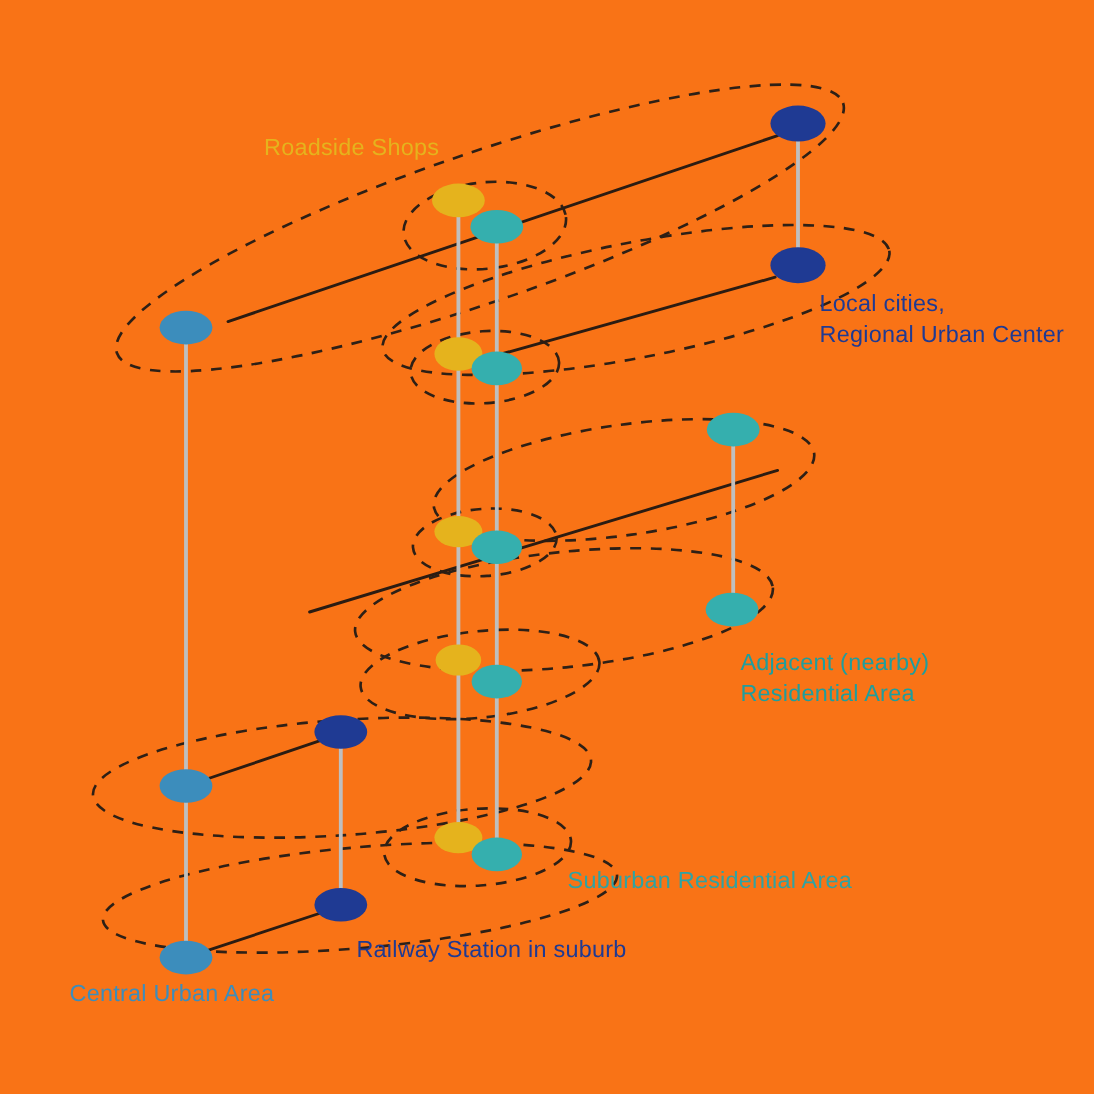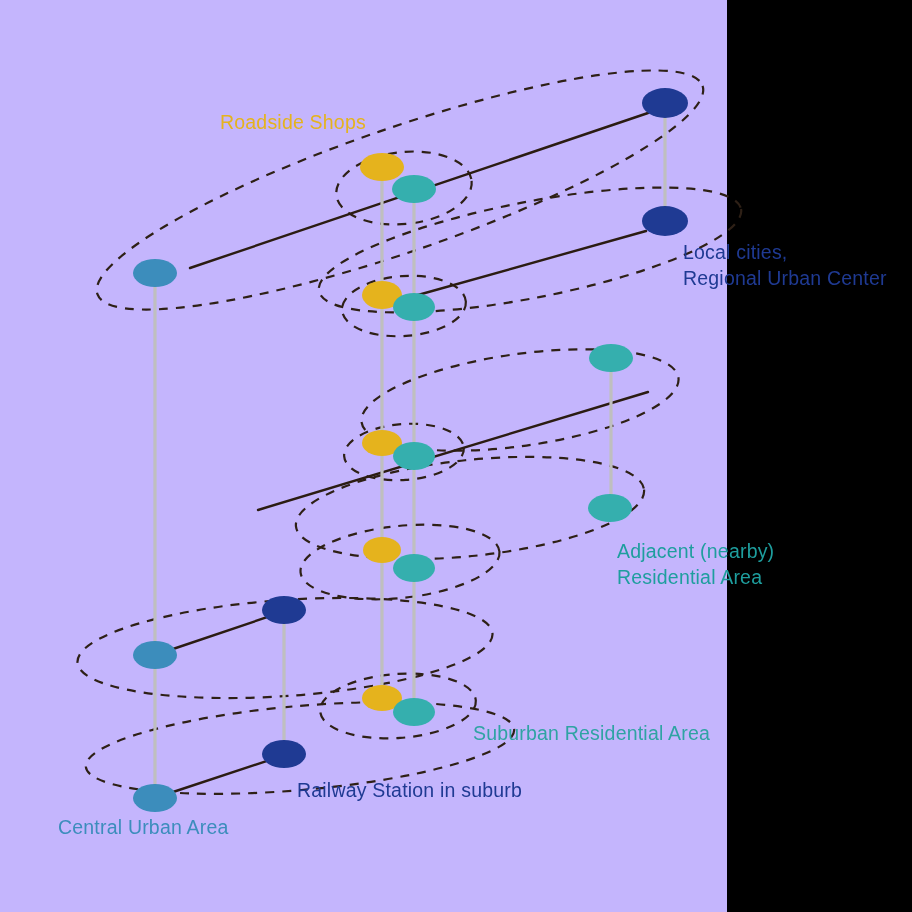--- a/index.html
+++ b/index.html
@@ -8,23 +8,23 @@
     background: #000000;
   }
   body {
     width: 912px;
     height: 912px;
     overflow: hidden;
     font-family: "Liberation Sans", sans-serif;
   }
   #diagram-root {
     position: relative;
-    width: 727px;
+    width: 912px;
     height: 912px;
-    background: #c4b5fd;
+    background: #f97316;
   }
   svg.canvas {
     position: absolute;
     left: 0;
     top: 0;
     width: 912px;
     height: 912px;
     display: block;
   }
   .lbl {

